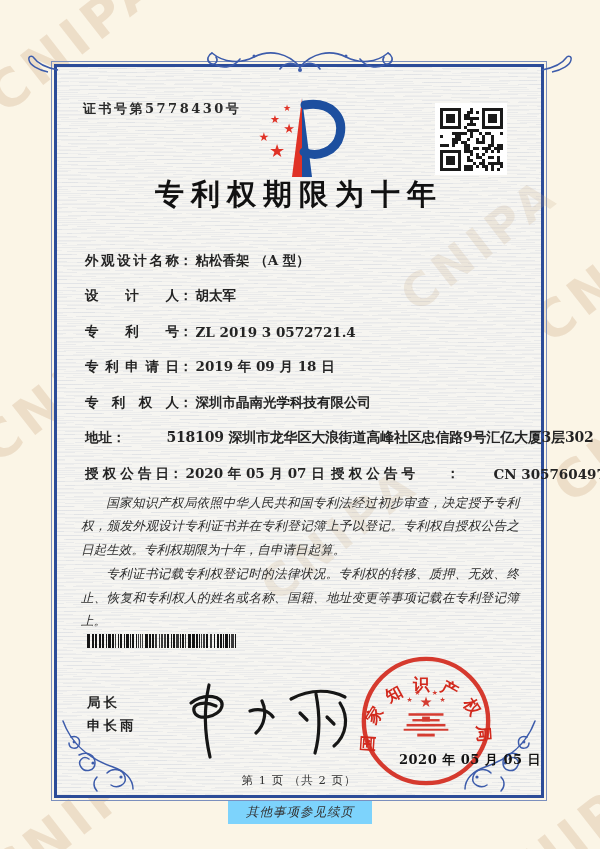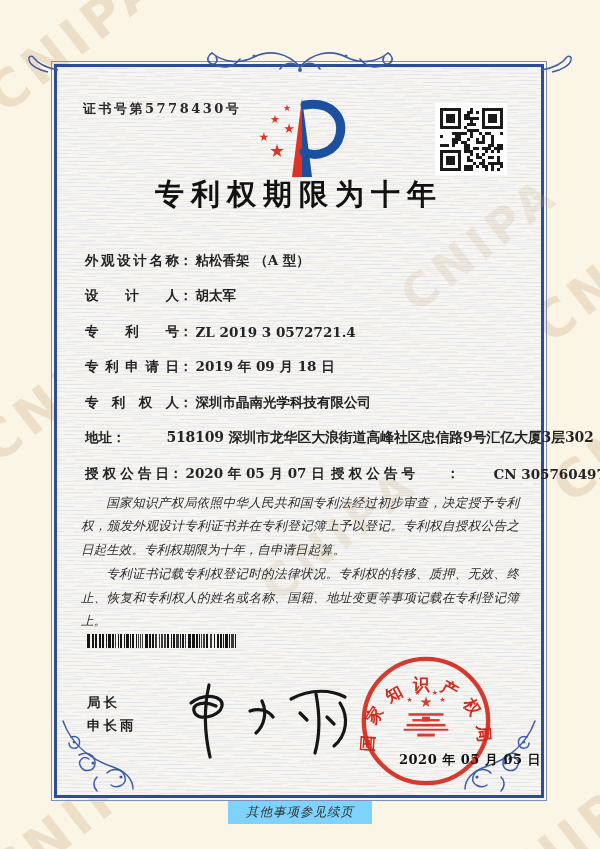--- a/index.html
+++ b/index.html
@@ -402,20 +402,21 @@
       <rect x="52" y="62" width="36" height="2.6"></rect>
       <rect x="66" y="65.5" width="8" height="5"></rect>
       <rect x="56" y="68" width="28" height="2.4"></rect>
       <rect x="50" y="73" width="40" height="2.6"></rect>
       <rect x="47" y="78" width="46" height="2"></rect>
       <rect x="61" y="83" width="18" height="3"></rect>
     </g>
   </svg>
   <div class="seal-date">2020 年 05 月 05 日</div>
 
+  <div class="page-info">第 1 页 （共 2 页）</div>
 
   <svg class="corner-flourish br" width="78" height="78" viewBox="0 0 78 78">
     <g stroke="#3d5cab" fill="none" stroke-width="1.5" stroke-linecap="round">
       <path d="M74,6 C66,28 48,44 24,52 C12,56 4,64 4,74"></path>
       <path d="M58,40 C50,36 42,40 42,48 C42,56 52,58 56,52 C60,46 54,40 48,44"></path>
       <path d="M30,58 C24,52 14,54 12,62 C10,70 20,74 26,70"></path>
       <path d="M66,22 C60,20 56,24 58,30 C60,35 68,34 68,28"></path>
       <path d="M40,62 c4,4 4,10 0,14"></path>
     </g>
     <g fill="#3d5cab">

